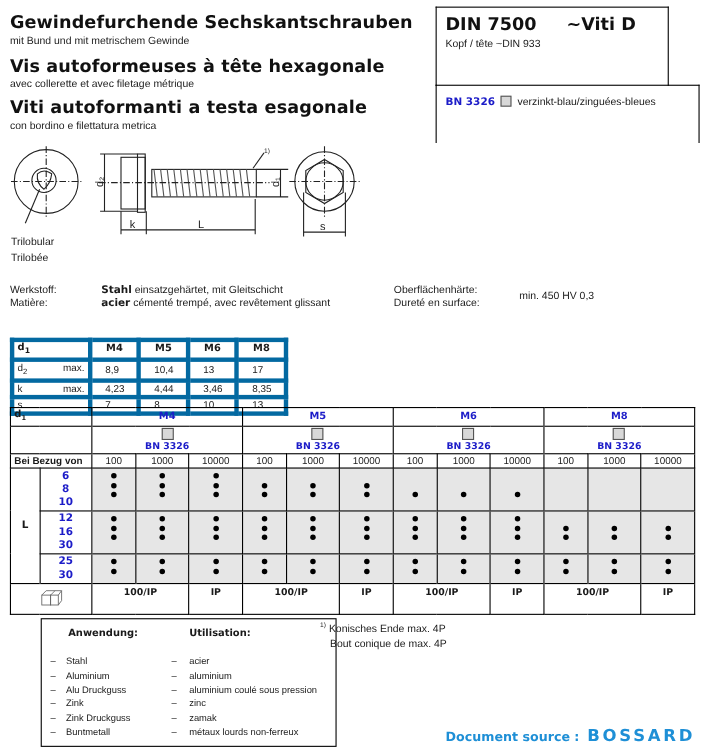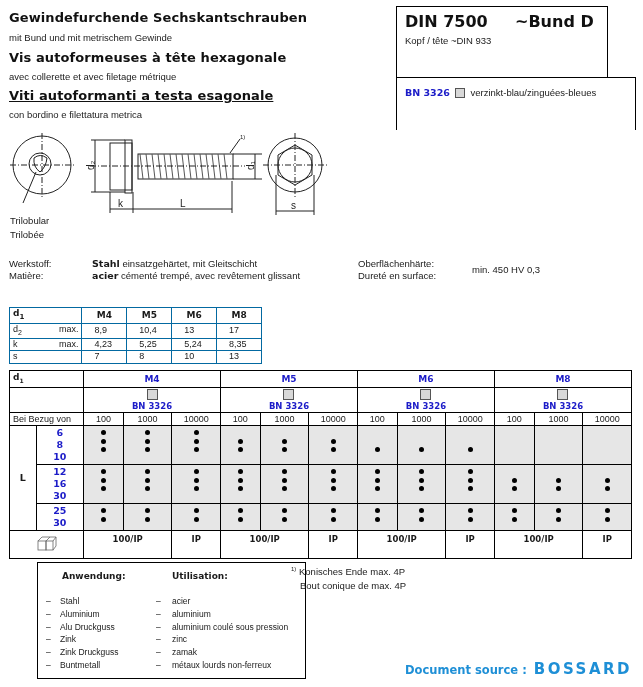--- a/index.html
+++ b/index.html
@@ -1,33 +1,33 @@
 <!DOCTYPE html>
 <html><head>
 <meta charset="utf-8">
 <style>
   * { box-sizing: border-box; }
   html, body { margin: 0; padding: 0; background: #fff; }
   body { width: 643px; height: 687px; position: relative; font-family: "Liberation Sans", sans-serif; color: #1a1a1a; overflow: hidden; }
   .abs { position: absolute; }
-  .t-big { font-family: "DejaVu Sans", sans-serif; font-weight: bold; font-size: 13px; letter-spacing: 0.1px; color: #111; white-space: nowrap; }
+  .t-big { font-family: "DejaVu Sans", sans-serif; font-weight: bold; font-size: 16px; letter-spacing: 0.1px; color: #111; white-space: nowrap; }
   .t-sub { font-size: 9.5px; color: #222; white-space: nowrap; }
   #hdr-box { left: 396px; top: 6px; width: 212px; height: 72px; border: 1px solid #000; border-bottom: none; }
   #hdr-box2 { left: 396px; top: 77px; width: 240px; height: 53px; border: 1px solid #000; border-top: 1px solid #000; border-bottom: none; }
   .din { font-family: "DejaVu Sans", sans-serif; font-weight: bold; font-size: 16px; color: #111; white-space: nowrap; }
   .bn { color: #1c1cc8; font-weight: bold; font-family: "DejaVu Sans", sans-serif; }
   .swatch { display: inline-block; width: 10px; height: 10px; background: #d8d8d8; border: 1px solid #555; vertical-align: middle; }
   .small { font-size: 9.5px; white-space: nowrap; }
   table { border-collapse: collapse; }
   #dim-table { left: 9px; top: 307px; width: 253px; font-size: 9px; }
-  #dim-table td { border: 1px solid #0369a1; height: 12.5px; padding: 0 3px; line-height: 11px; }
+  #dim-table td { border: 4px solid #0369a1; height: 12.5px; padding: 0 3px; line-height: 11px; }
   #dim-table td.c { text-align: left; padding-left: 12px; }
   #ord { left: 9px; top: 370px; width: 623px; font-size: 9px; table-layout: fixed; }
   #ord td { padding: 0; text-align: center; line-height: 12px; }
-  .bl { border-left: 1px solid #000; }
+  .bl { border-left: 1px solid #000; font-weight: bold; }
   .br { border-right: 1px solid #000; }
   .bt { border-top: 1px solid #000; }
   .bb { border-bottom: 1px solid #000; }
   .gray { background: #e6e6e6; }
   .sz { color: #1c1cc8; font-weight: bold; font-family: "DejaVu Sans", sans-serif; font-size: 9px; }
   .len { color: #1c1cc8; font-weight: bold; font-family: "DejaVu Sans", sans-serif; font-size: 9.5px; text-align: center; }
   .dot { display: block; width: 5px; height: 5px; border-radius: 50%; background: #000; margin: 3.5px auto; }
   .nodot { display: block; width: 5px; height: 5px; margin: 3.5px auto; }
   .dotcell { vertical-align: top; padding-top: 1px !important; }
   .pack { font-weight: bold; font-family: "DejaVu Sans", sans-serif; font-size: 8.5px; vertical-align: top; padding-top: 2px !important; }
@@ -36,26 +36,26 @@
   .ul { line-height: 12.8px; }
   .blue-src { color: #1e8fd6; font-weight: bold; font-family: "DejaVu Sans", sans-serif; }
 </style>
 </head>
 <body>
 
 <div class="abs t-big" style="left:9px;top:10px;">Gewindefurchende Sechskantschrauben</div>
 <div class="abs t-sub" style="left:9px;top:32px;">mit Bund und mit metrischem Gewinde</div>
 <div class="abs t-big" style="left:9px;top:50px;">Vis autoformeuses à tête hexagonale</div>
 <div class="abs t-sub" style="left:9px;top:71px;">avec collerette et avec filetage métrique</div>
-<div class="abs t-big" style="left:9px;top:88px;text-decoration:underline;">Viti autoformanti a testa esagonale</div>
+<div class="abs t-big" style="left:9px;top:88px;">Viti autoformanti a testa esagonale</div>
 <div class="abs t-sub" style="left:9px;top:109px;">con bordino e filettatura metrica</div>
 
 <div class="abs" id="hdr-box">
   <span class="abs din" style="left:8px;top:5px;">DIN 7500</span>
-  <span class="abs din" style="left:118px;top:5px;">~Bund D</span>
+  <span class="abs din" style="left:118px;top:5px;">~Viti D</span>
   <span class="abs small" style="left:8px;top:28px;">Kopf / tête ~DIN 933</span>
 </div>
 <div class="abs" id="hdr-box2">
   <span class="abs small" style="left:8px;top:9px;">
     <span class="bn">BN 3326</span>
     &nbsp;<span class="swatch"></span>&nbsp;
     <span>verzinkt-blau/zinguées-bleues</span>
   </span>
 </div>
 
@@ -148,22 +148,22 @@
   <tr>
     <td><span>d</span><sub style="font-size:7px">2</sub><span style="float:right">max.</span></td>
     <td class="c">8,9</td>
     <td class="c">10,4</td>
     <td class="c">13</td>
     <td class="c">17</td>
   </tr>
   <tr>
     <td><span>k</span><span style="float:right">max.</span></td>
     <td class="c">4,23</td>
-    <td class="c">5,25</td>
-    <td class="c">5,24</td>
+    <td class="c">4,44</td>
+    <td class="c">3,46</td>
     <td class="c">8,35</td>
   </tr>
   <tr>
     <td><span>s</span></td>
     <td class="c">7</td>
     <td class="c">8</td>
     <td class="c">10</td>
     <td class="c">13</td>
   </tr>
 </tbody>

